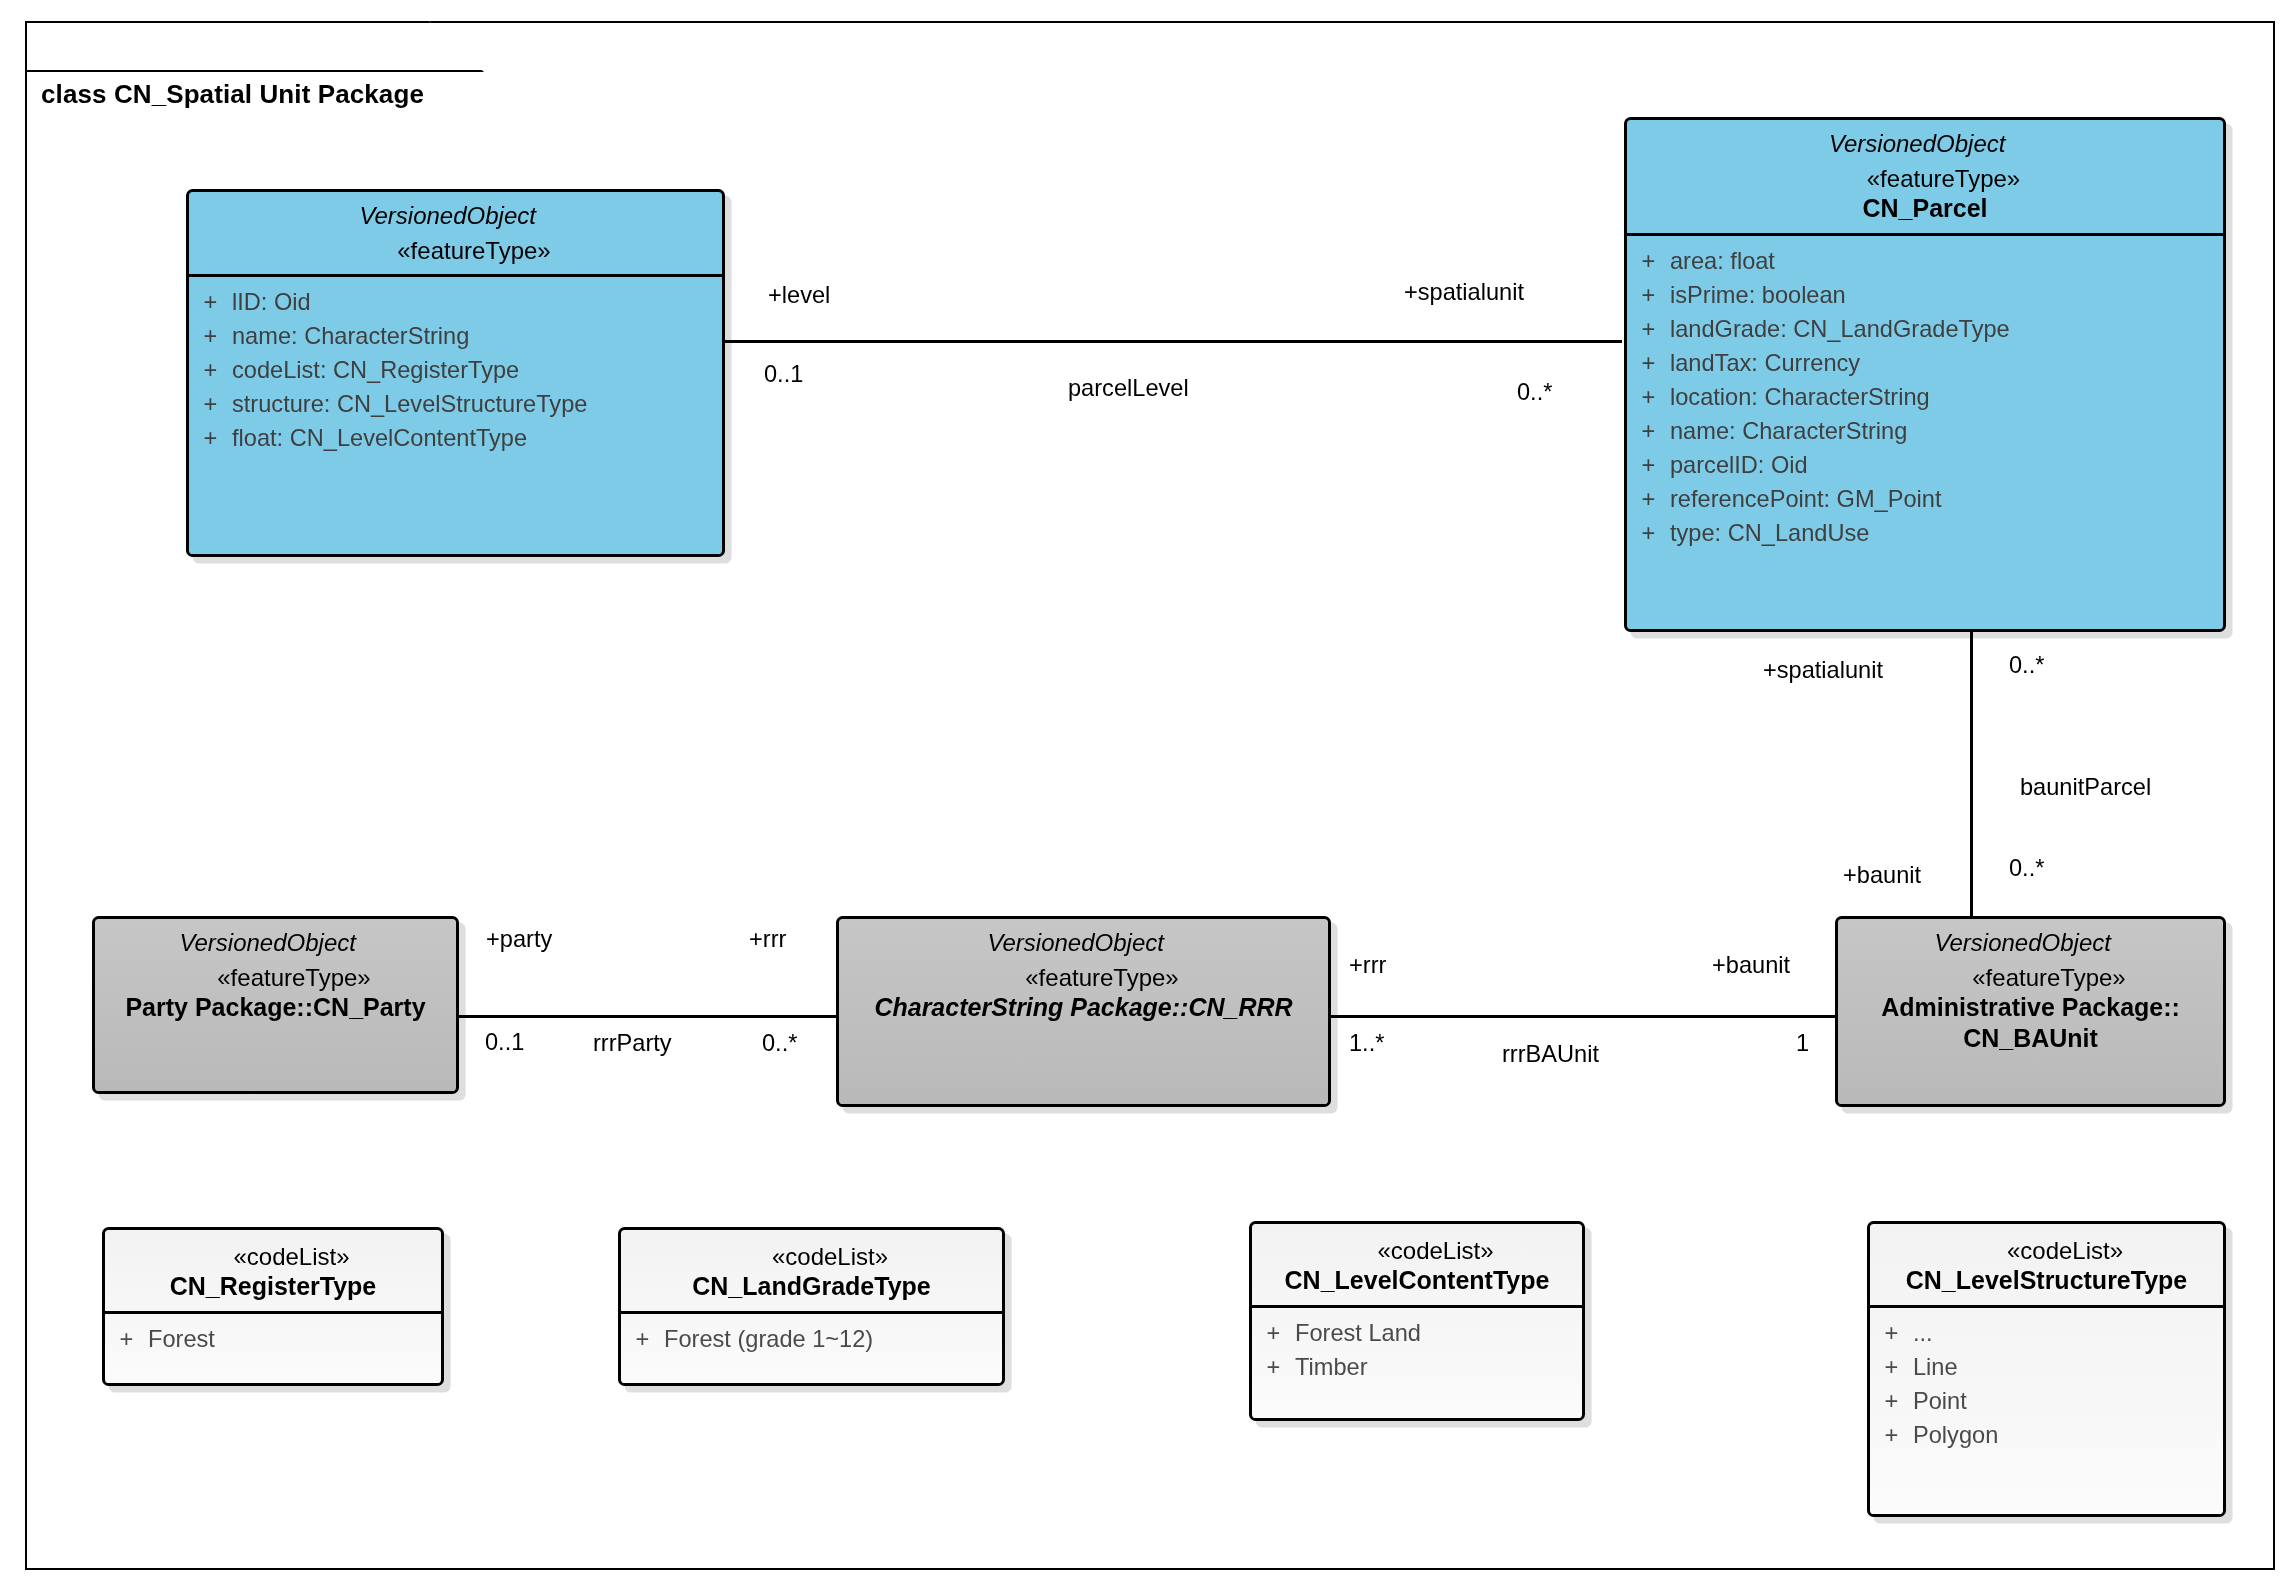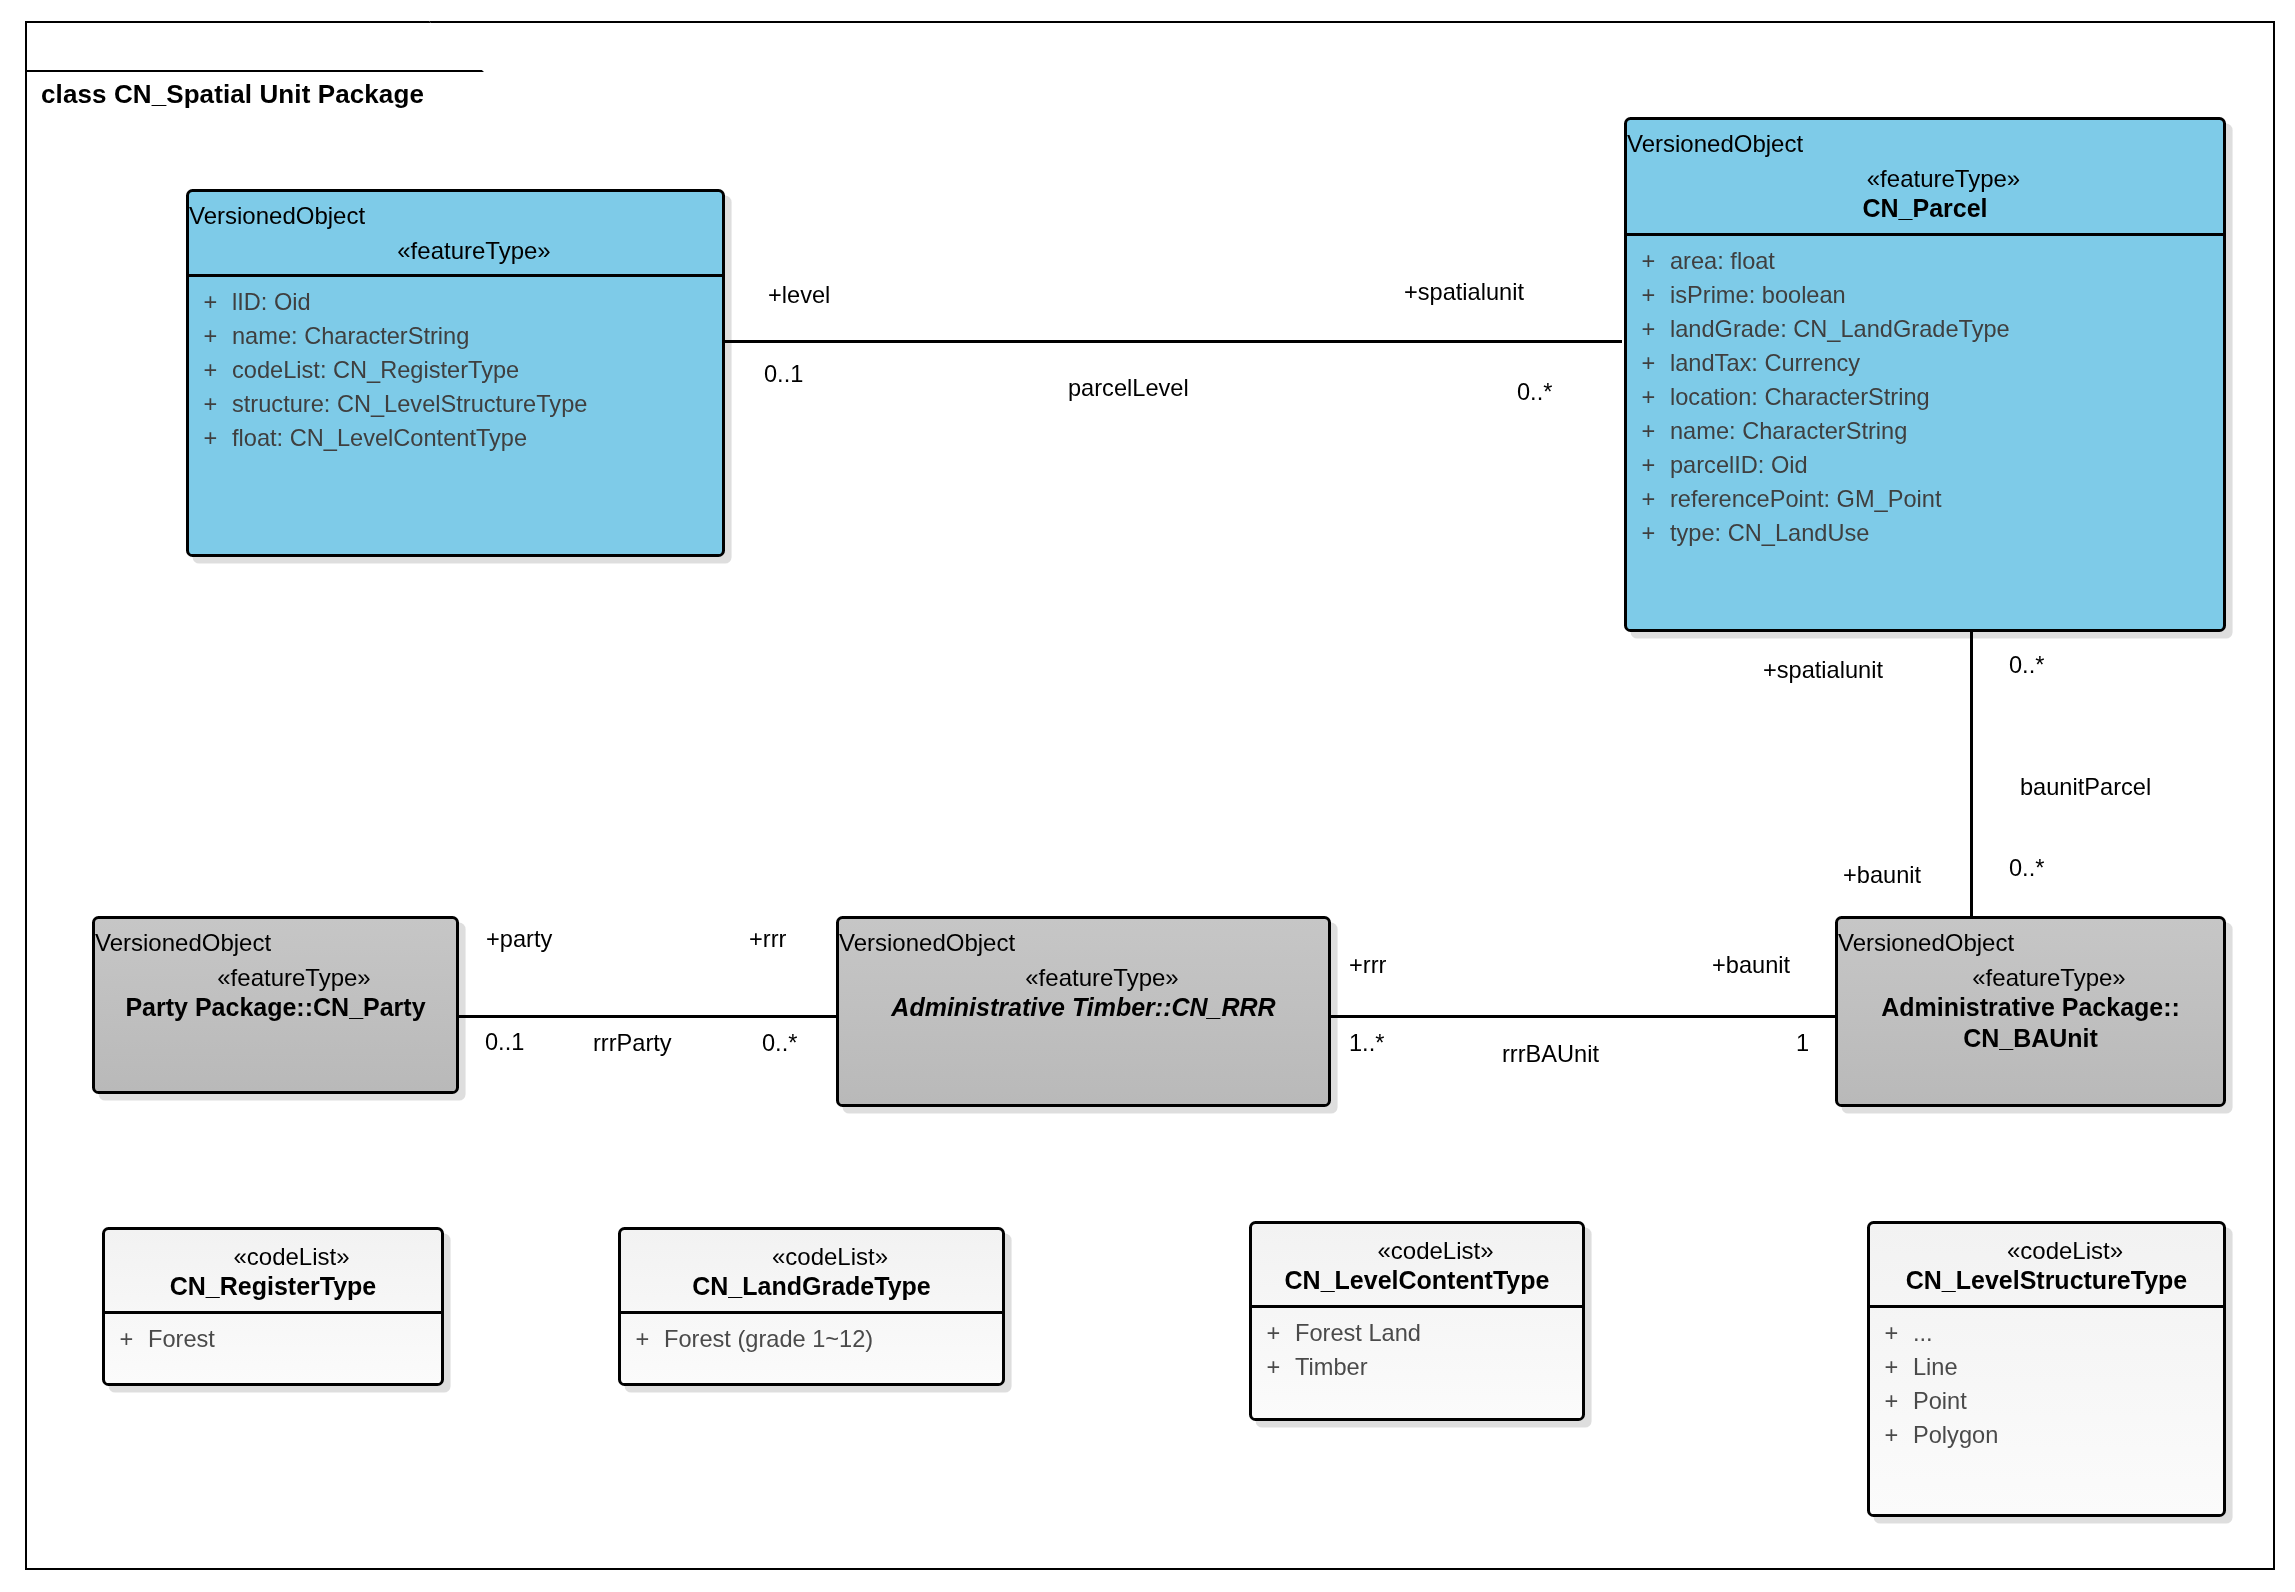--- a/index.html
+++ b/index.html
@@ -11,21 +11,21 @@
   #title-tab{position:absolute;left:25px;top:21px;height:51px;width:459px;
              box-sizing:border-box;background:#fff;border:2px solid #000;border-bottom:2px solid #000;
              clip-path:polygon(0 0,88% 0,100% 100%,0 100%);}
   #title-text{position:absolute;left:41px;top:31px;font-size:26px;font-weight:bold;color:#000;
               letter-spacing:0.1px;white-space:nowrap;margin-top:48px;}
 
   
   .cls{position:absolute;box-sizing:border-box;border:3.3px solid #000;border-radius:6.6px;
        box-shadow:6.6px 6.6px 0 rgba(0,0,0,.13);}
   .cls .hdr{padding:6.6px 0 9.2px 0;}
-  .cls .stereo-right{text-align:left;font-size:24px;color:#000;padding:3.9px 15.7px 0 0;}
+  .cls .stereo-right{text-align:center;font-style:italic;font-size:24px;color:#000;padding:3.9px 15.7px 0 0;}
   .cls .stereo-mid{text-align:center;font-size:24px;color:#000;padding-top:6.6px;margin-left:37px;}
   .cls .cname{text-align:center;font-size:25px;font-weight:bold;color:#000;line-height:1.18;padding:1.3px 6.6px 0 6.6px;}
   .cls .cname.abs{font-style:italic;}
   .cls .sep{border-top:3.3px solid #000;}
   .cls .attrs{padding:9.2px 0 9.2px 0;}
   .attr{display:flex;font-size:23.6px;color:#3f3f3f;line-height:1.44;}
   .attr .vis{width:43px;text-align:center;flex:none;}
   .attr .txt{white-space:nowrap;}
 
   
@@ -162,21 +162,21 @@
     <div class="stereo-right">VersionedObject</div>
     <div class="stereo-mid">«featureType»</div>
     <div class="cname">Party Package::CN_Party</div>
   </div>
 </div>
 
 <div class="cls grey" style="left:836px;top:916px;width:495px;height:191px;">
   <div class="hdr">
     <div class="stereo-right">VersionedObject</div>
     <div class="stereo-mid">«featureType»</div>
-    <div class="cname abs">Administrative Timber::CN_RRR</div>
+    <div class="cname abs">CharacterString Package::CN_RRR</div>
   </div>
 </div>
 
 <div class="cls grey" style="left:1835px;top:916px;width:391px;height:191px;">
   <div class="hdr">
     <div class="stereo-right">VersionedObject</div>
     <div class="stereo-mid">«featureType»</div>
     <div class="cname">Administrative Package::</div>
     <div class="cname">CN_BAUnit</div>
   </div>

